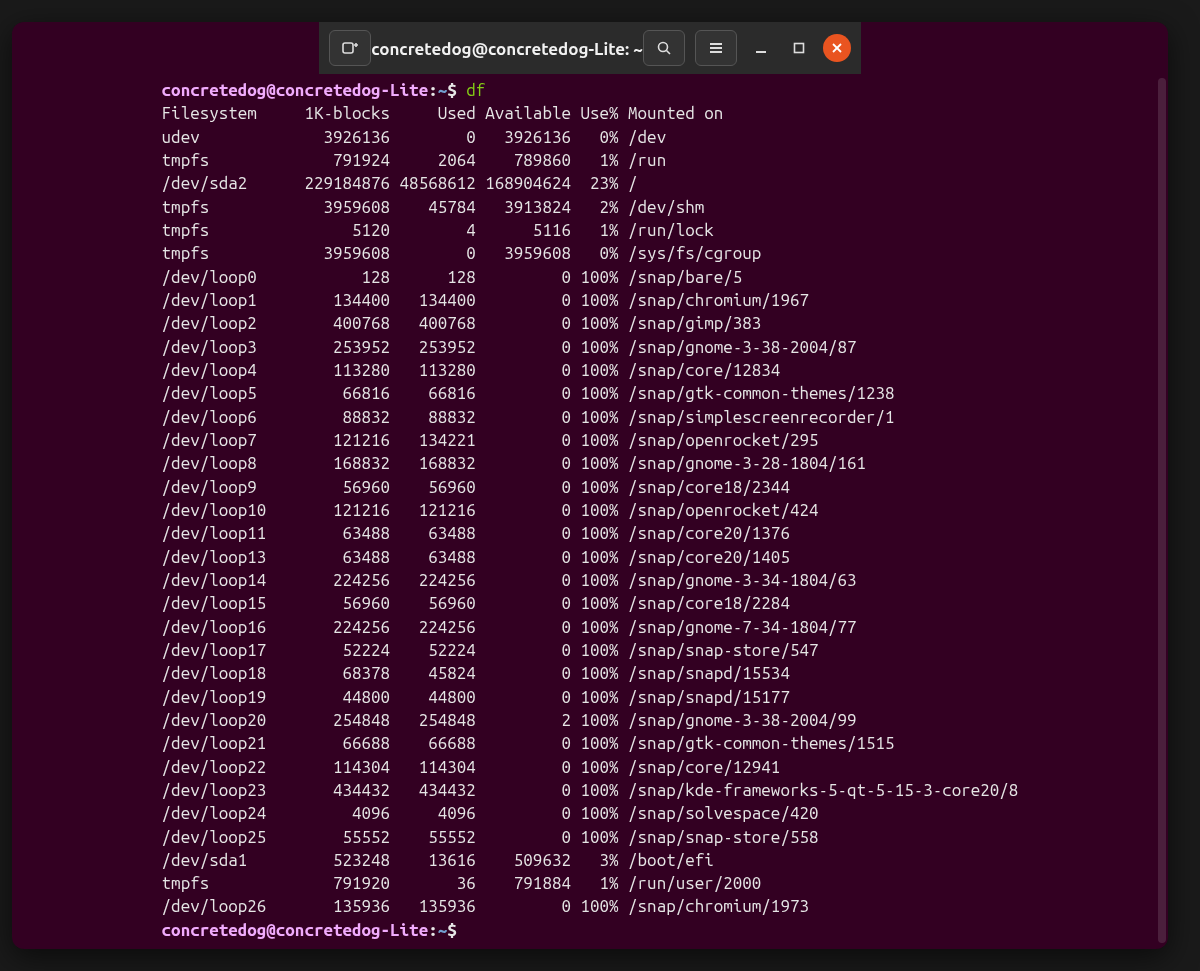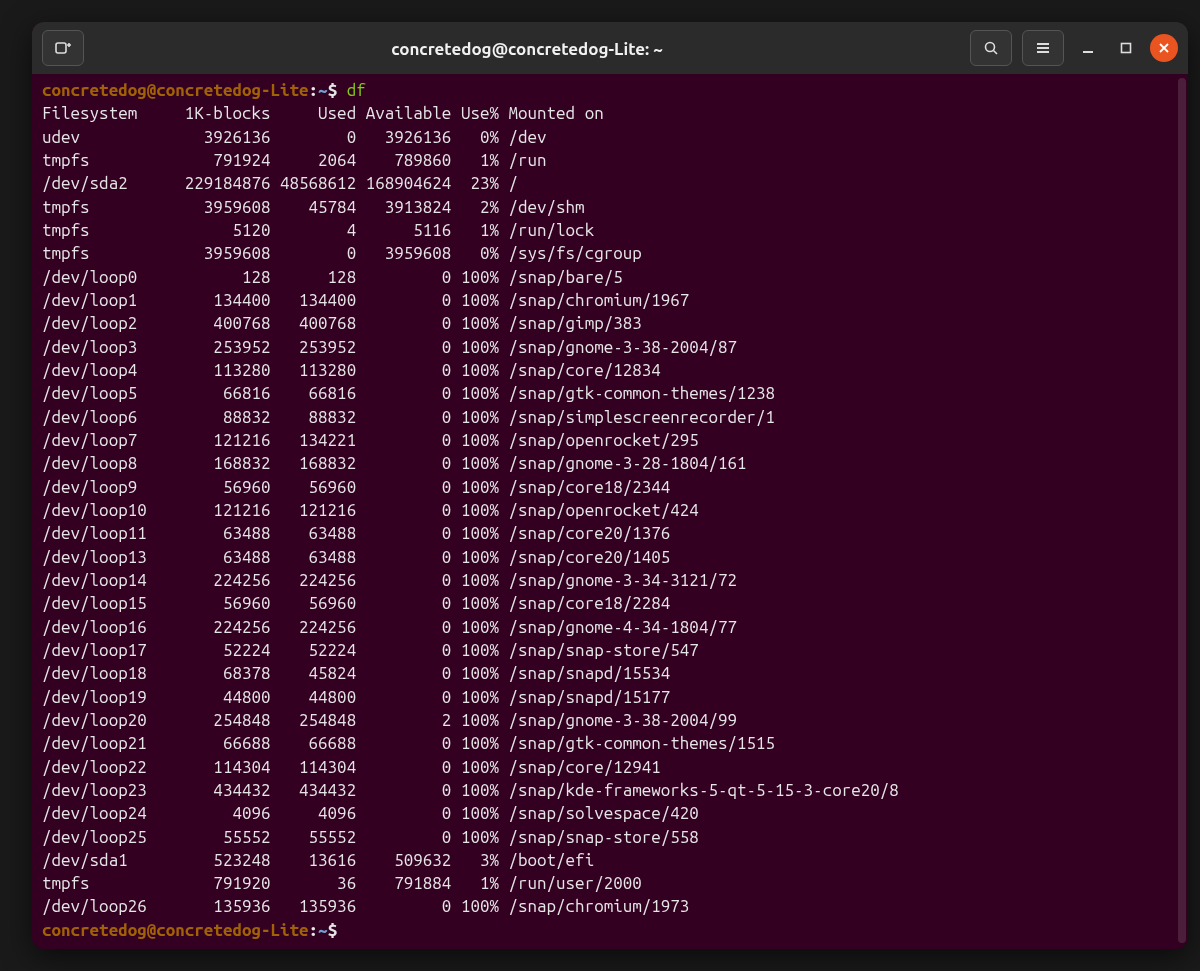--- a/index.html
+++ b/index.html
@@ -6,30 +6,31 @@
     margin: 0;
     padding: 0;
     width: 1200px;
     height: 971px;
     background: #1a1a1a;
     font-family: "Ubuntu Mono", "DejaVu Sans Mono", Consolas, monospace;
     overflow: hidden;
   }
   .window {
     position: absolute;
-    left: 32px;
+    left: 12px;
     top: 22px;
     width: 1156px;
     height: 927px;
     background: #330022;
     border-radius: 12px;
     box-shadow: 0 8px 30px rgba(0,0,0,0.6);
     display: flex;
     flex-direction: column;
     overflow: hidden;
+    align-items: center;
   }
   .titlebar {
     height: 52px;
     background: #2b2b2b;
     display: flex;
     align-items: center;
     padding: 0 10px;
     flex: 0 0 auto;
     color: #eee;
     font-family: "Ubuntu", "DejaVu Sans", sans-serif;
@@ -84,21 +85,21 @@
   }
   .scrollbar {
     position: absolute;
     right: 2px;
     top: 56px;
     width: 8px;
     bottom: 6px;
     background: rgba(255,255,255,0.12);
     border-radius: 4px;
   }
-  .prompt-user   { color: #a16207; font-weight: bold; }
+  .prompt-user   { color: #f0abfc; font-weight: bold; }
   .prompt-colon  { color: #e6e6e6; font-weight: bold; }
   .prompt-path   { color: #729fcf; font-weight: bold; }
   .prompt-dollar { color: #e6e6e6; font-weight: bold; }
   .cmd           { color: #84cc16; }
   svg { display: block; }
 </style>
 </head>
 <body>
 
 <div class="window">
@@ -159,23 +160,23 @@
 <span>/dev/loop3        253952   253952         0 100% /snap/gnome-3-38-2004/87</span>
 <span>/dev/loop4        113280   113280         0 100% /snap/core/12834</span>
 <span>/dev/loop5         66816    66816         0 100% /snap/gtk-common-themes/1238</span>
 <span>/dev/loop6         88832    88832         0 100% /snap/simplescreenrecorder/1</span>
 <span>/dev/loop7        121216   134221         0 100% /snap/openrocket/295</span>
 <span>/dev/loop8        168832   168832         0 100% /snap/gnome-3-28-1804/161</span>
 <span>/dev/loop9         56960    56960         0 100% /snap/core18/2344</span>
 <span>/dev/loop10       121216   121216         0 100% /snap/openrocket/424</span>
 <span>/dev/loop11        63488    63488         0 100% /snap/core20/1376</span>
 <span>/dev/loop13        63488    63488         0 100% /snap/core20/1405</span>
-<span>/dev/loop14       224256   224256         0 100% /snap/gnome-3-34-3121/72</span>
+<span>/dev/loop14       224256   224256         0 100% /snap/gnome-3-34-1804/63</span>
 <span>/dev/loop15        56960    56960         0 100% /snap/core18/2284</span>
-<span>/dev/loop16       224256   224256         0 100% /snap/gnome-4-34-1804/77</span>
+<span>/dev/loop16       224256   224256         0 100% /snap/gnome-7-34-1804/77</span>
 <span>/dev/loop17        52224    52224         0 100% /snap/snap-store/547</span>
 <span>/dev/loop18        68378    45824         0 100% /snap/snapd/15534</span>
 <span>/dev/loop19        44800    44800         0 100% /snap/snapd/15177</span>
 <span>/dev/loop20       254848   254848         2 100% /snap/gnome-3-38-2004/99</span>
 <span>/dev/loop21        66688    66688         0 100% /snap/gtk-common-themes/1515</span>
 <span>/dev/loop22       114304   114304         0 100% /snap/core/12941</span>
 <span>/dev/loop23       434432   434432         0 100% /snap/kde-frameworks-5-qt-5-15-3-core20/8</span>
 <span>/dev/loop24         4096     4096         0 100% /snap/solvespace/420</span>
 <span>/dev/loop25        55552    55552         0 100% /snap/snap-store/558</span>
 <span>/dev/sda1         523248    13616    509632   3% /boot/efi</span>

